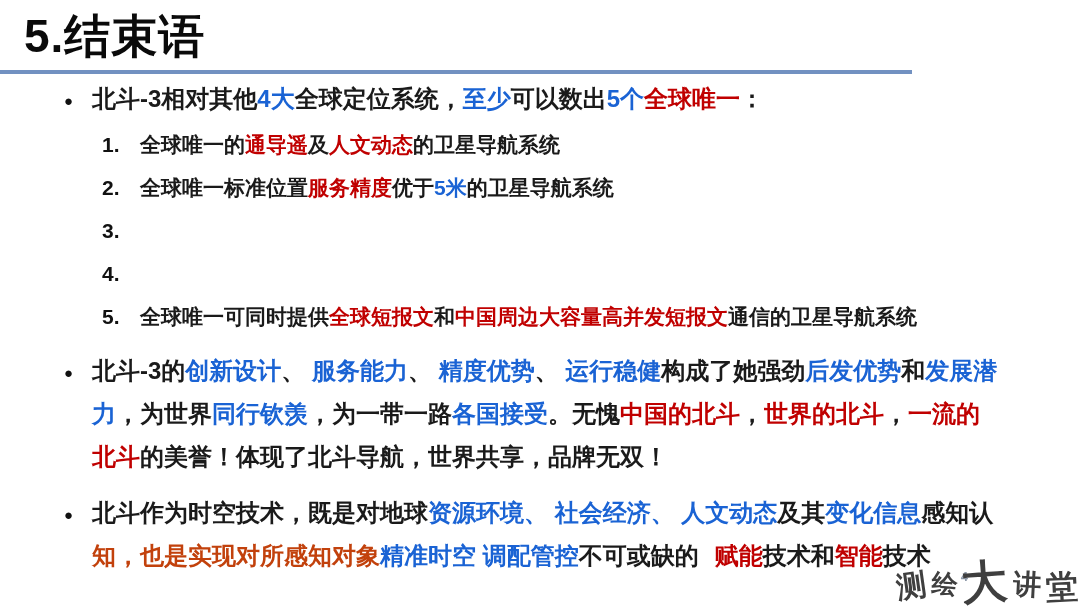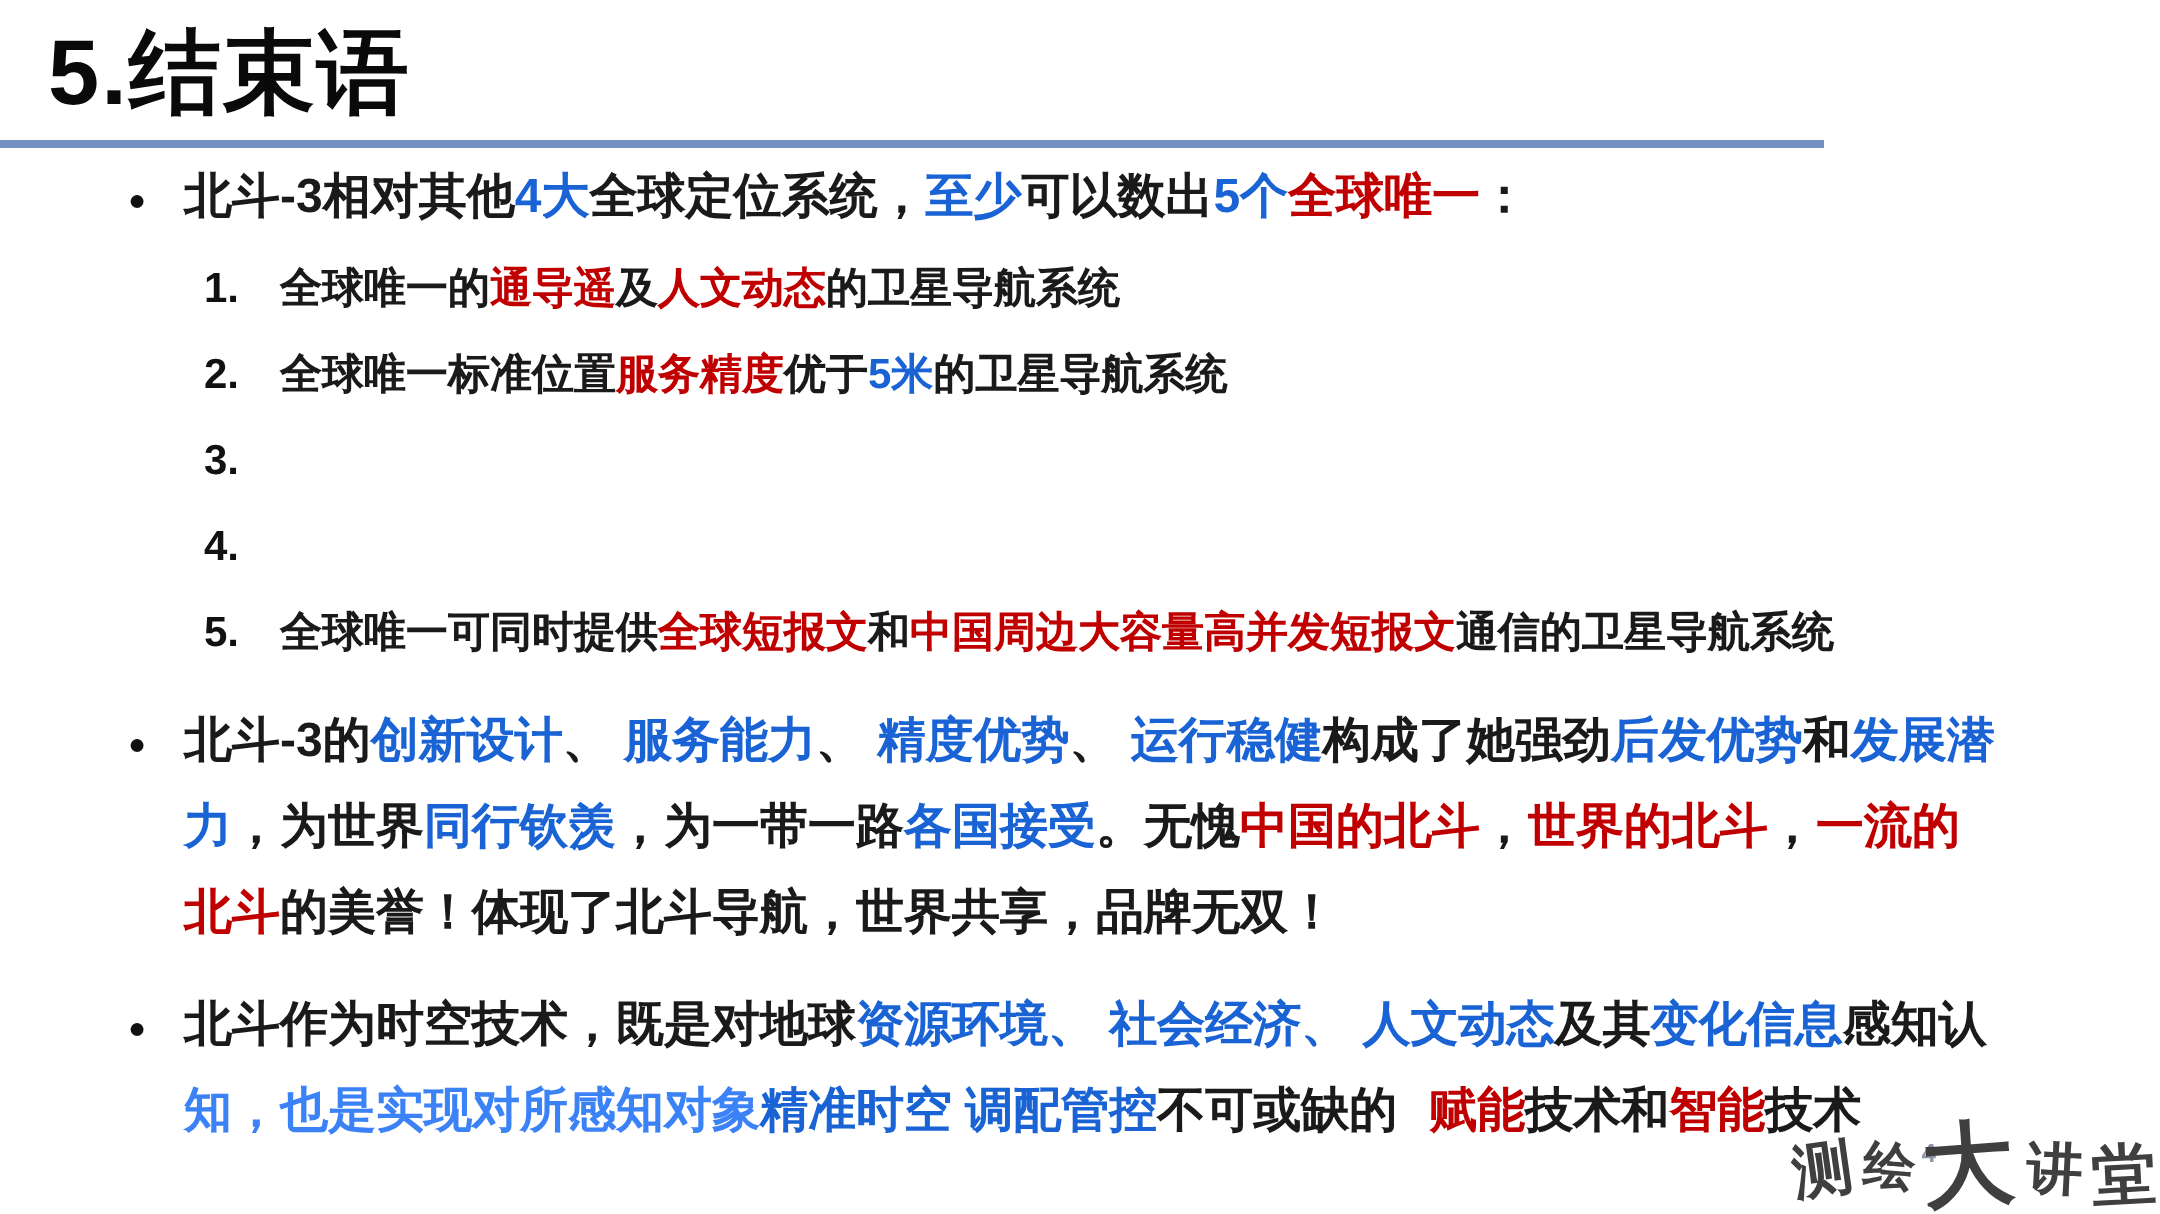--- a/index.html
+++ b/index.html
@@ -91,21 +91,21 @@
   </div>
   <div class="row b2l3">
     <span class="btxt"><span style="color: rgb(192, 0, 0);">北斗</span><span style="color: rgb(26, 26, 26);">的美誉！体现了北斗导航，世界共享，品牌无双！</span></span>
   </div>
 
   <div class="row b3l1">
     <span class="marker">●</span>
     <span class="btxt"><span style="color: rgb(26, 26, 26);">北斗作为时空技术，既是对地球</span><span style="color: rgb(26, 99, 212);">资源环境、 社会经济、 人文动态</span><span style="color: rgb(26, 26, 26);">及其</span><span style="color: rgb(26, 99, 212);">变化信息</span><span style="color: rgb(26, 26, 26);">感知认</span></span>
   </div>
   <div class="row b3l2">
-    <span class="btxt"><span style="color: #3b82f6;">知，也是实现对所感知对象</span><span style="color: rgb(26, 99, 212);">精准时空 调配管控</span><span style="color: rgb(26, 26, 26);">不可或缺的</span><span style="color: rgb(192, 0, 0); margin-left: 16px;">赋能</span><span style="color: rgb(26, 26, 26);">技术和</span><span style="color: rgb(192, 0, 0);">智能</span><span style="color: rgb(26, 26, 26);">技术</span></span>
+    <span class="btxt"><span style="color: #c2410c;">知，也是实现对所感知对象</span><span style="color: rgb(26, 99, 212);">精准时空 调配管控</span><span style="color: rgb(26, 26, 26);">不可或缺的</span><span style="color: rgb(192, 0, 0); margin-left: 16px;">赋能</span><span style="color: rgb(26, 26, 26);">技术和</span><span style="color: rgb(192, 0, 0);">智能</span><span style="color: rgb(26, 26, 26);">技术</span></span>
   </div>
 
   <div class="watermark">
     <span class="wm-ch wm-c0">测</span>
     <span class="wm-ch wm-c1">绘</span>
     <span class="wm-ch wm-pg">4</span>
     <span class="wm-ch wm-c2">大</span>
     <span class="wm-ch wm-c3">讲</span>
     <span class="wm-ch wm-c4">堂</span>
   </div>

